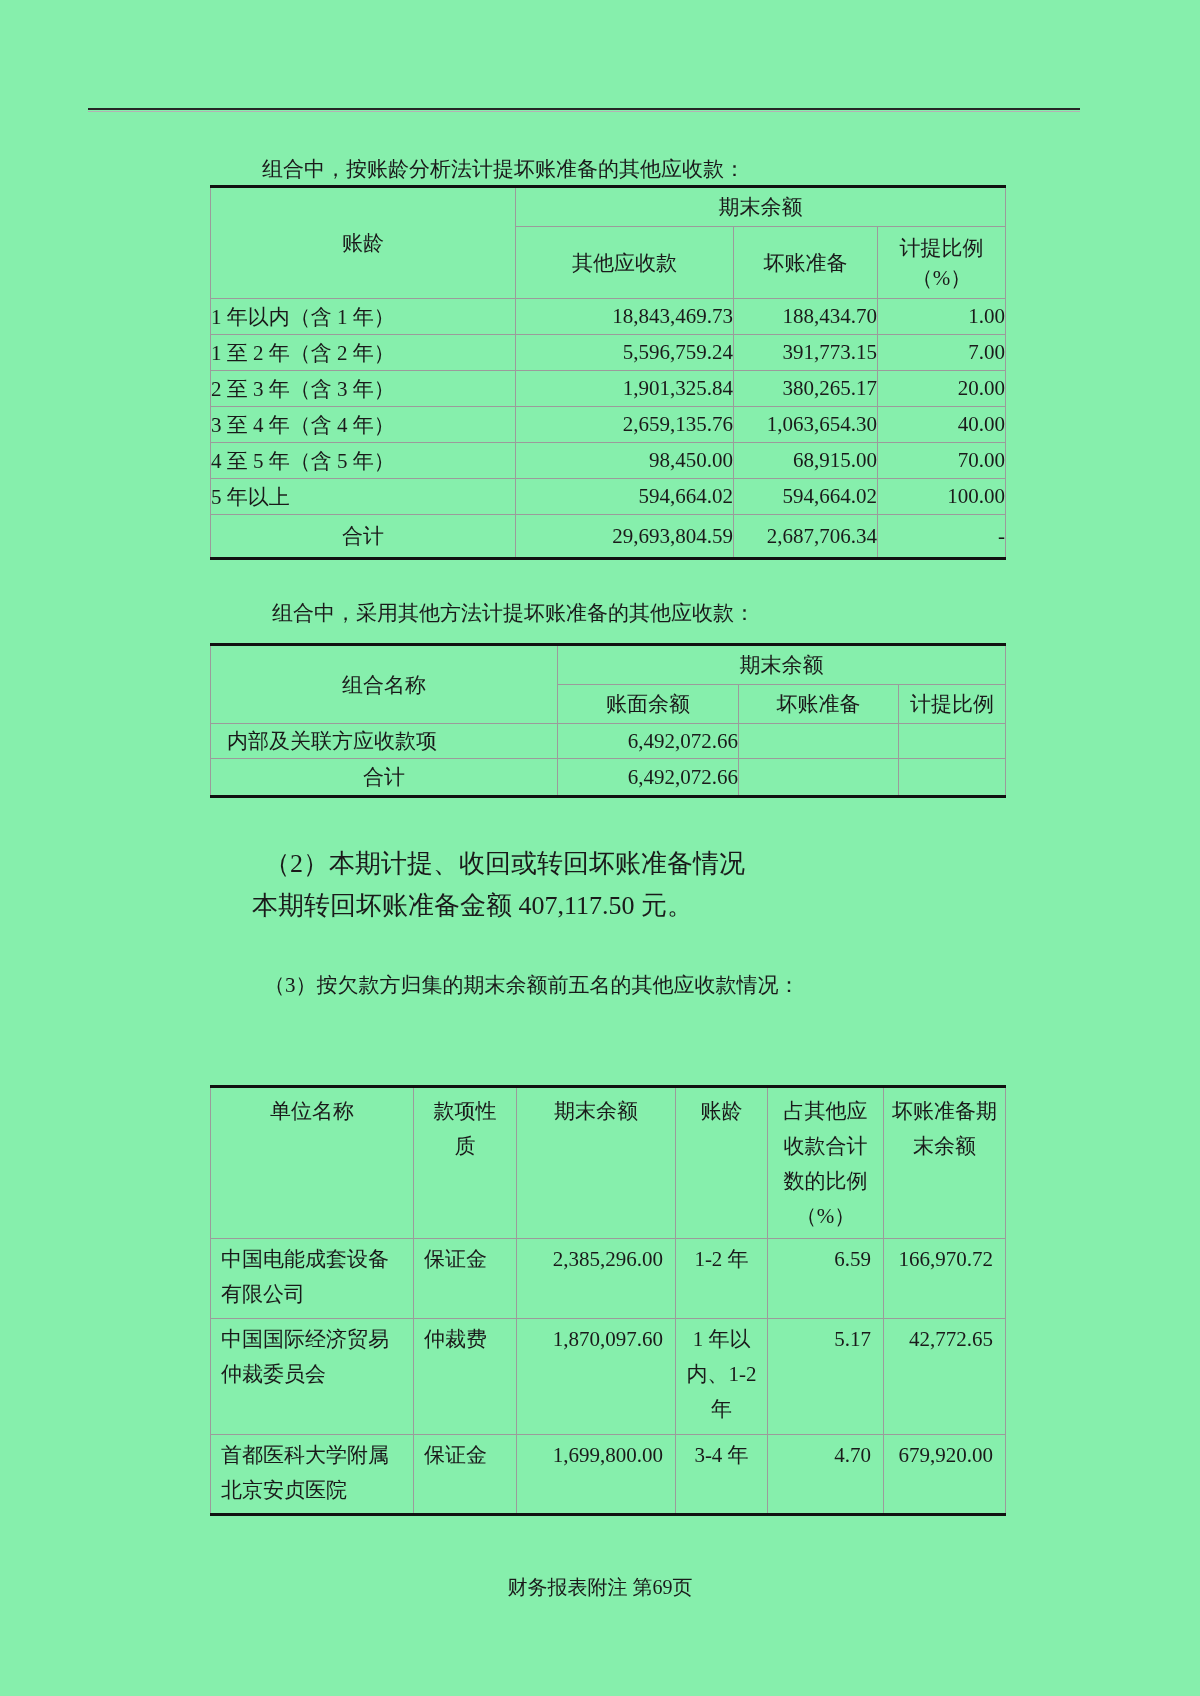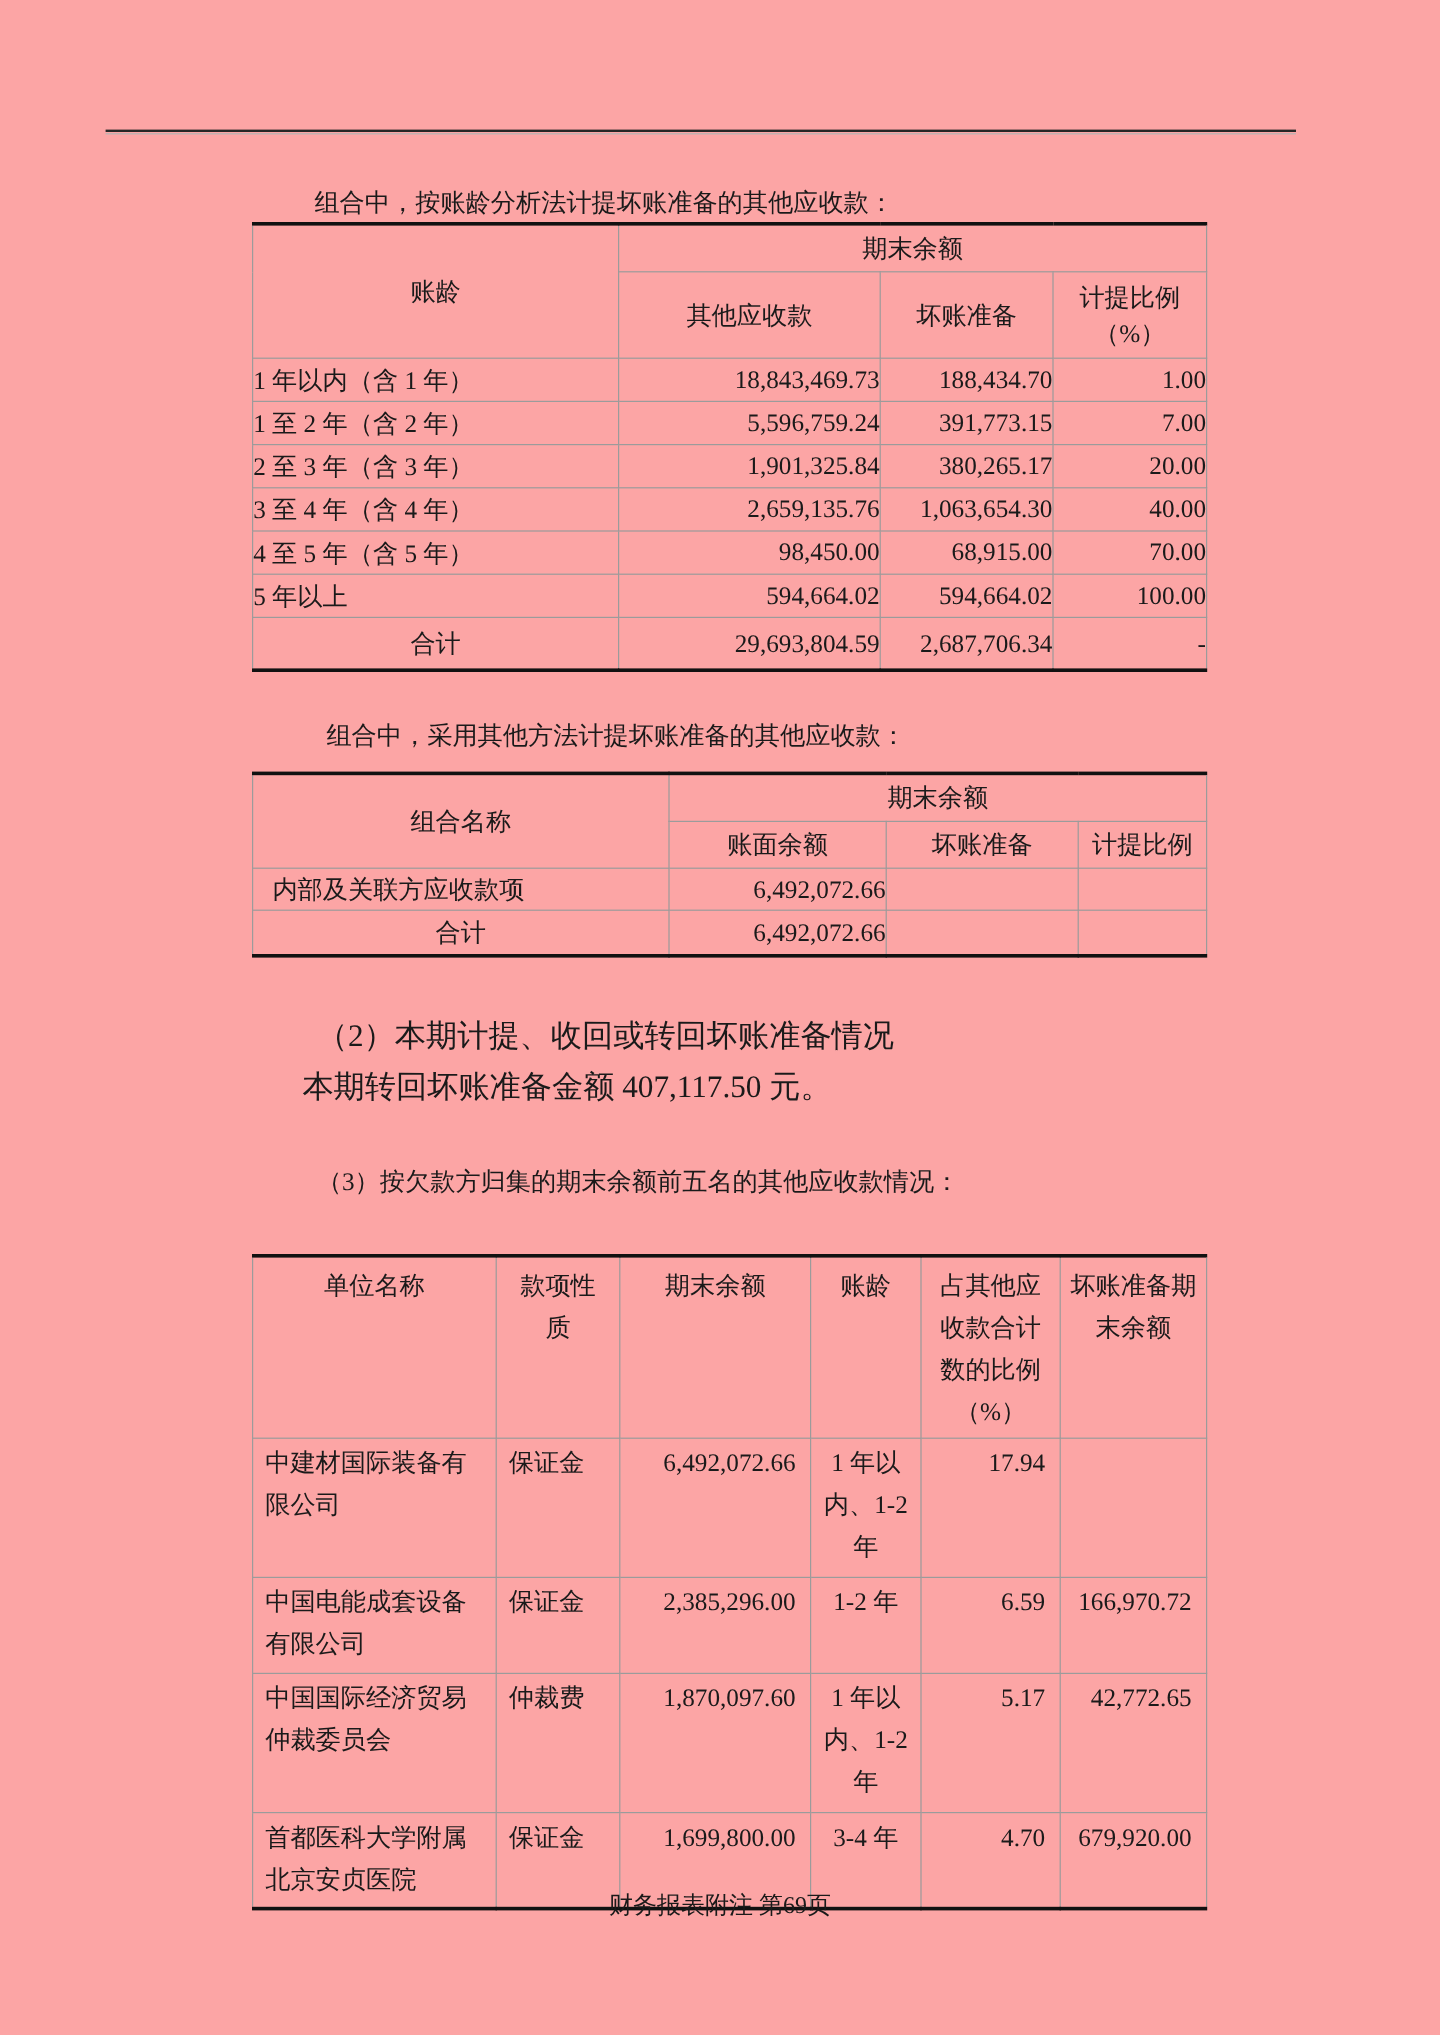--- a/index.html
+++ b/index.html
@@ -6,21 +6,21 @@
   html, body { margin: 0; padding: 0; }
   body {
     width: 1200px; height: 1696px;
     background: #ffffff;
     font-family: "Liberation Serif", "DejaVu Serif", serif;
     color: #1a1a1a;
   }
   .page {
     position: relative;
     width: 1200px; height: 1696px;
-    background: #fca5a5;
+    background: #86efac;
     overflow: hidden;
   }
   .top-rule {
     position: absolute;
     left: 88px; top: 108px;
     width: 992px; height: 4px;
     border-top: 2px solid #262626;
     border-bottom: 1px solid #b3b3b3;
   }
   .sec-title {
@@ -178,21 +178,21 @@
         <td class="num"></td>
       </tr>
     </tbody>
   </table>
 
   <div class="para" style="left:264px; top:849px;">（2）本期计提、收回或转回坏账准备情况</div>
   <div class="para" style="left:252px; top:891px;">本期转回坏账准备金额 407,117.50 元。</div>
 
   <div class="sec-title" style="left:264px; top:970px;">（3）按欠款方归集的期末余额前五名的其他应收款情况：</div>
 
-  <table class="fin t3" style="left:210px; top:1045px; width:795px;border-radius:14px;">
+  <table class="fin t3" style="left:210px; top:1085px; width:795px;border-radius:14px;">
     <colgroup>
         <col style="width:203px">
         <col style="width:103px">
         <col style="width:159px">
         <col style="width:92px">
         <col style="width:116px">
         <col style="width:122px">
       </colgroup>
     <tbody>
       <tr style="height:152px">
@@ -201,31 +201,20 @@
 质</th>
         <th>期末余额</th>
         <th>账龄</th>
         <th>占其他应
 收款合计
 数的比例
 （%）</th>
         <th>坏账准备期
 末余额</th>
       </tr>
-      <tr style="height:116px">
-        <td class="label">中建材国际装备有
-限公司</td>
-        <td class="label">保证金</td>
-        <td class="num">6,492,072.66</td>
-        <td class="ctr">1 年以
-内、1-2
-年</td>
-        <td class="num">17.94</td>
-        <td class="num"></td>
-      </tr>
       <tr style="height:80px">
         <td class="label">中国电能成套设备
 有限公司</td>
         <td class="label">保证金</td>
         <td class="num">2,385,296.00</td>
         <td class="ctr">1-2 年</td>
         <td class="num">6.59</td>
         <td class="num">166,970.72</td>
       </tr>
       <tr style="height:116px">

